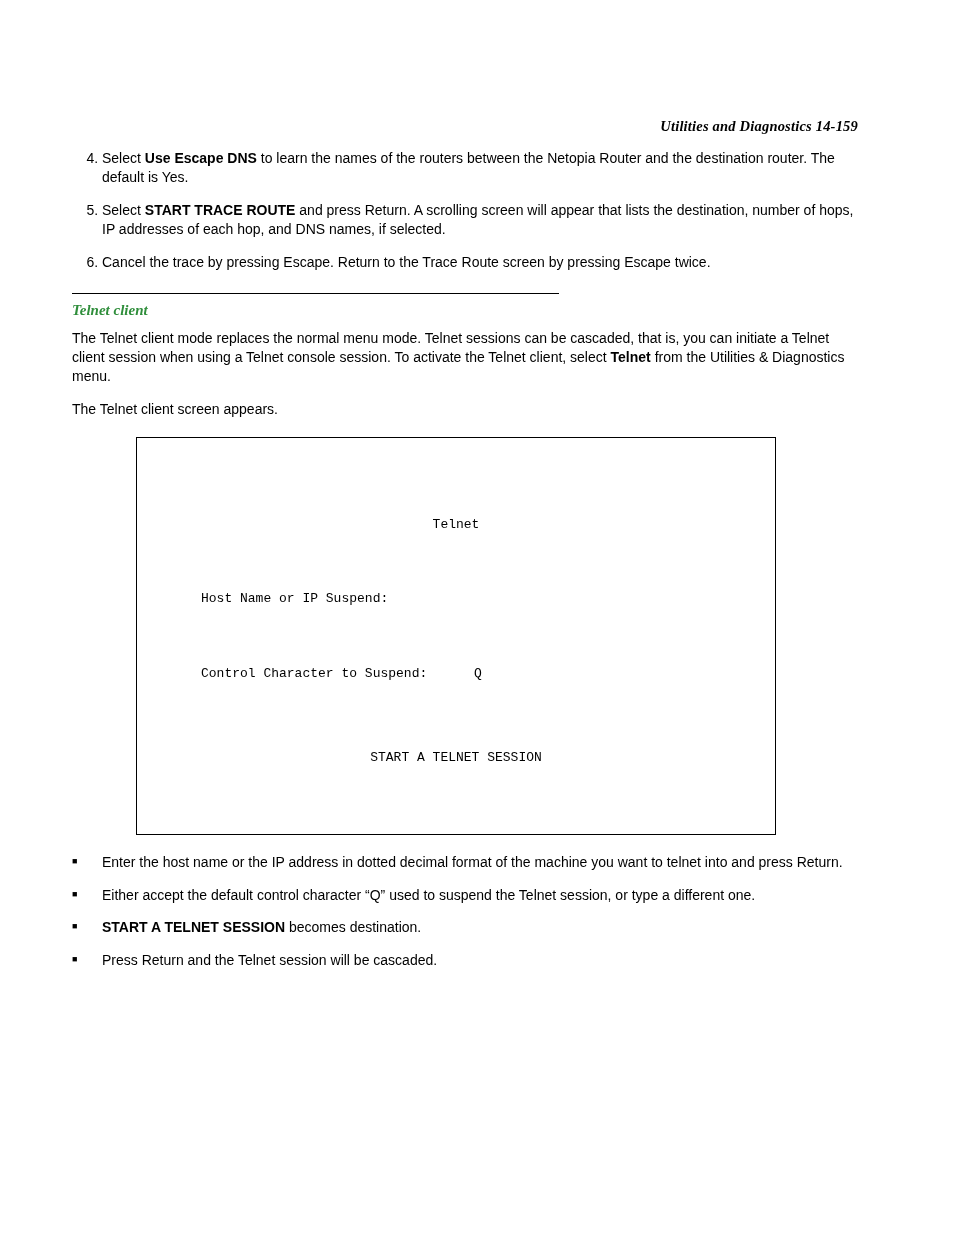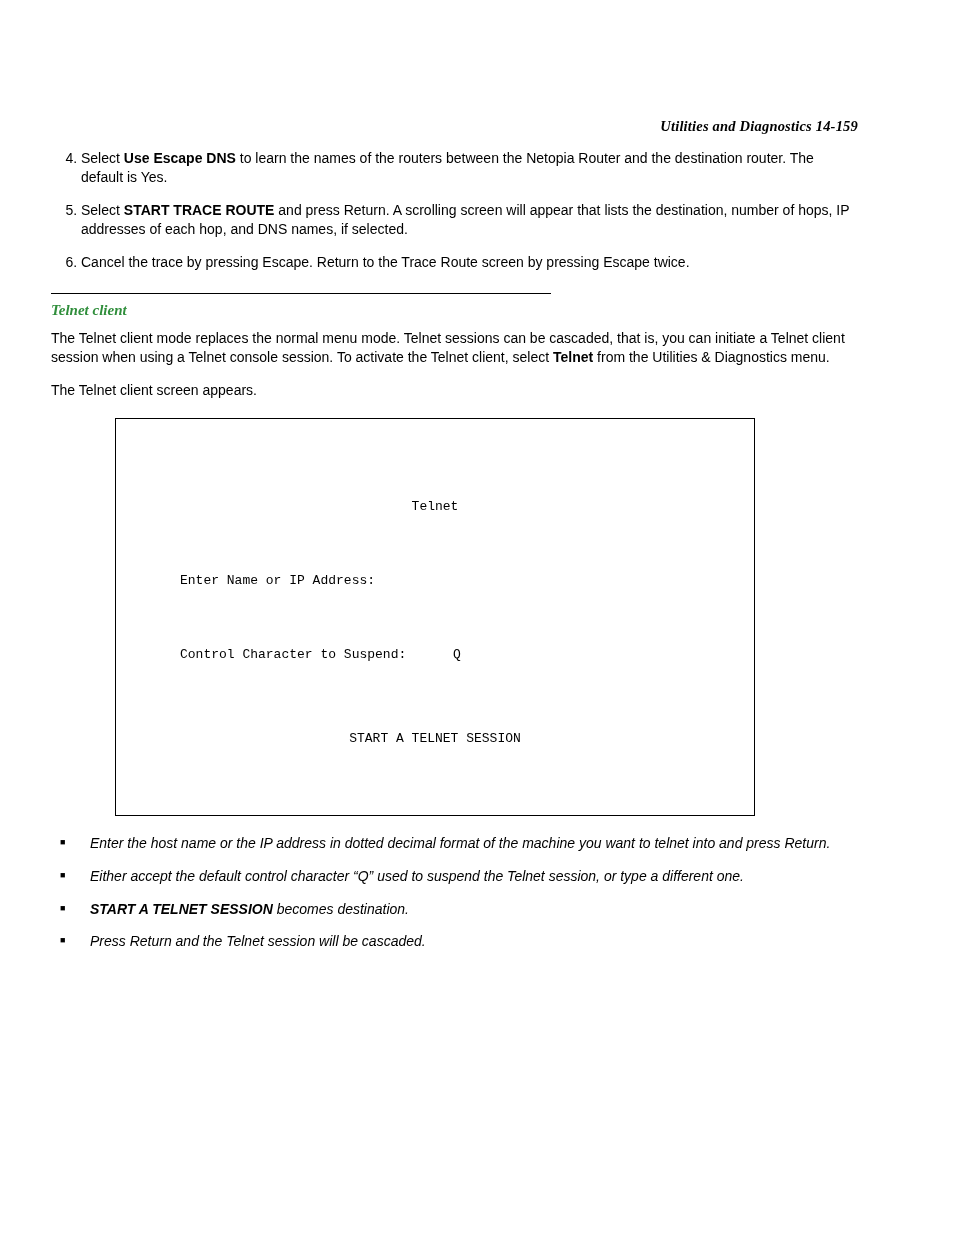--- a/index.html
+++ b/index.html
@@ -7,21 +7,21 @@
     padding: 0;
     background: #fff;
     font-family: Arial, Helvetica, sans-serif;
     font-size: 14px;
     color: #000;
   }
   .page {
     width: 954px;
     height: 1235px;
     box-sizing: border-box;
-    padding: 118px 96px 0 51px;
+    padding: 118px 96px 0 72px;
     position: relative;
   }
   .running-head {
     text-align: right;
     font-style: italic;
     font-weight: bold;
     font-size: 14.5px;
     margin-bottom: 14px;
     font-family: Georgia, "Times New Roman", serif;
     letter-spacing: 0.2px;
@@ -66,23 +66,22 @@
     font-size: 13px;
     line-height: 1.9;
     white-space: pre;
   }
   .terminal-title { text-align: center; }
   .terminal-line { padding-left: 44px; }
   .terminal-center { text-align: center; margin-top: 10px; }
   .terminal-footer { margin-top: 150px; }
   ul.bullets {
     list-style: none;
-    margin: 9px;
+    margin: 0;
     padding: 0;
-    font-style: italic;
   }
   ul.bullets > li {
     position: relative;
     padding-left: 30px;
     margin-bottom: 14px;
     line-height: 1.35;
   }
   ul.bullets > li::before {
     content: "■";
     position: absolute;
@@ -116,21 +115,21 @@
   <h2 class="section">Telnet client</h2>
 
   <p class="body">
     <span>The Telnet client mode replaces the normal menu mode. Telnet sessions can be cascaded, that is, you can initiate a Telnet client session when using a Telnet console session. To activate the Telnet client, select </span><span class="bold">Telnet</span><span> from the Utilities &amp; Diagnostics menu.</span>
   </p>
 
   <p class="body">The Telnet client screen appears.</p>
 
   <div class="terminal-wrap">
     <div class="terminal-title">Telnet</div>
-    <div class="terminal-line">Enter Name or IP Address:</div>
+    <div class="terminal-line">Host Name or IP Suspend:</div>
     <div class="terminal-line">Control Character to Suspend:      Q</div>
     <div class="terminal-center">START A TELNET SESSION</div>
   </div>
 
   <ul class="bullets">
     <li><span>Enter the host name or the IP address in dotted decimal format of the machine you want to telnet into and press Return.</span></li>
     <li><span>Either accept the default control character “Q” used to suspend the Telnet session, or type a different one.</span></li>
     <li><span class="bold">START A TELNET SESSION</span><span> becomes destination.</span></li>
     <li><span>Press Return and the Telnet session will be cascaded.</span></li>
 

